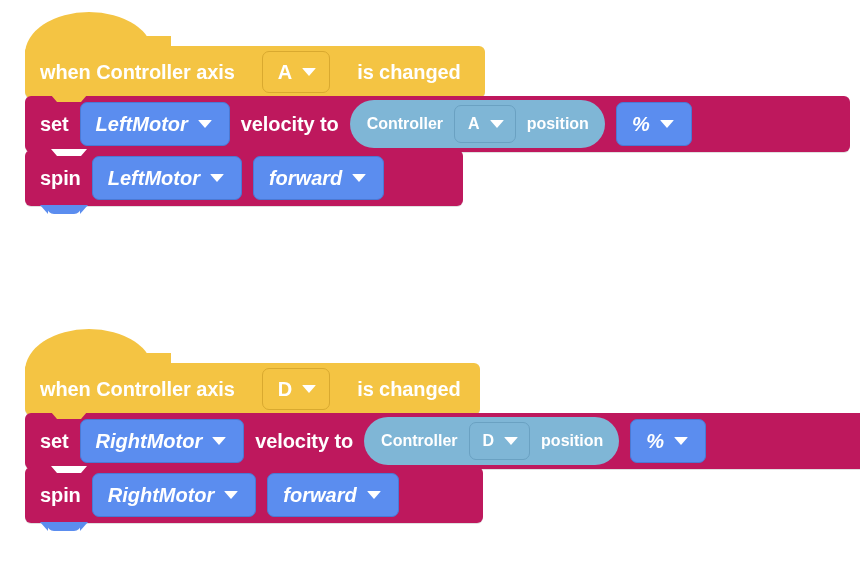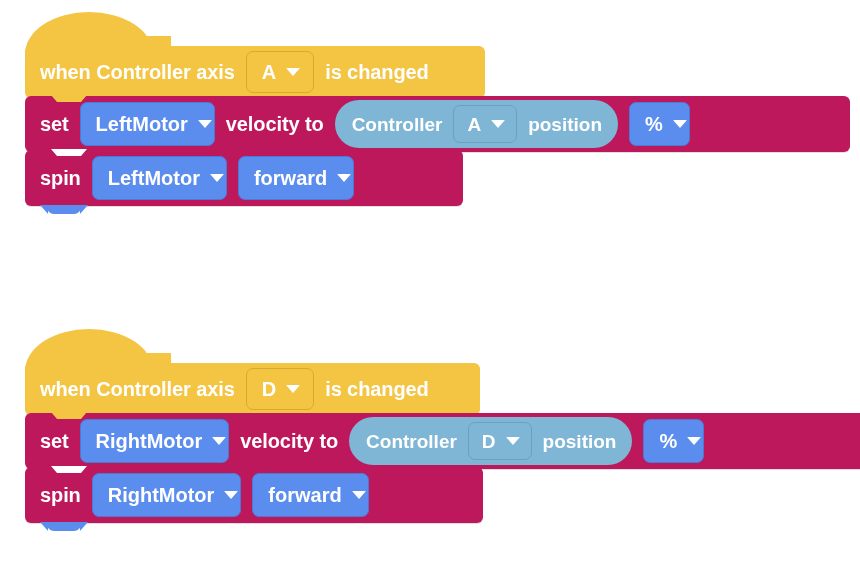--- a/index.html
+++ b/index.html
@@ -46,21 +46,21 @@
     background:#F4C443;
     border-radius:0 0 0 0;
   }
   .hat-row{
     position:relative;
     z-index:3;
     height:52px;
     display:flex;
     align-items:center;
     padding:0 14px 0 15px;
-    gap:11px;
+    gap:27px;
   }
 
   
   .cmd{
     position:relative;
     min-height:56px;
     background:#be185d;
     border-radius:6px;
     display:flex;
     align-items:center;
@@ -125,22 +125,23 @@
   }
   .dd-yellow{
     background:#F4C443;
     border:1.5px solid #D9A92F;
     padding:9px 13px 9px 15px;
     height:42px;
   }
   .dd-blue{
     background:#5B8DEF;
     border:1.5px solid #4B79D4;
-    padding:9px 2px 9px 15px;
+    padding:9px 17px 9px 15px;
     height:44px;
+    font-style:italic;
   }
   .dd-teal{
     background:#7FB6D6;
     border:1.5px solid #6AA1C2;
     padding:7px 11px 7px 13px;
     height:38px;
   }
   .dd .txt{
     color:#ffffff;
     font-size:20px;
@@ -162,21 +163,21 @@
     align-items:center;
     gap:11px;
     background:#7FB6D6;
     border-radius:999px;
     padding:5px 16px 5px 17px;
     height:48px;
     box-sizing:border-box;
   }
   .reporter .txt{
     color:#ffffff;
-    font-size:19px;
+    font-size:16px;
     font-weight:bold;
     line-height:1;
   }
 </style>
 </head>
 <body>
 
 <div class="canvas">
 
   <div class="stack" style="left:25px;top:20px;">

